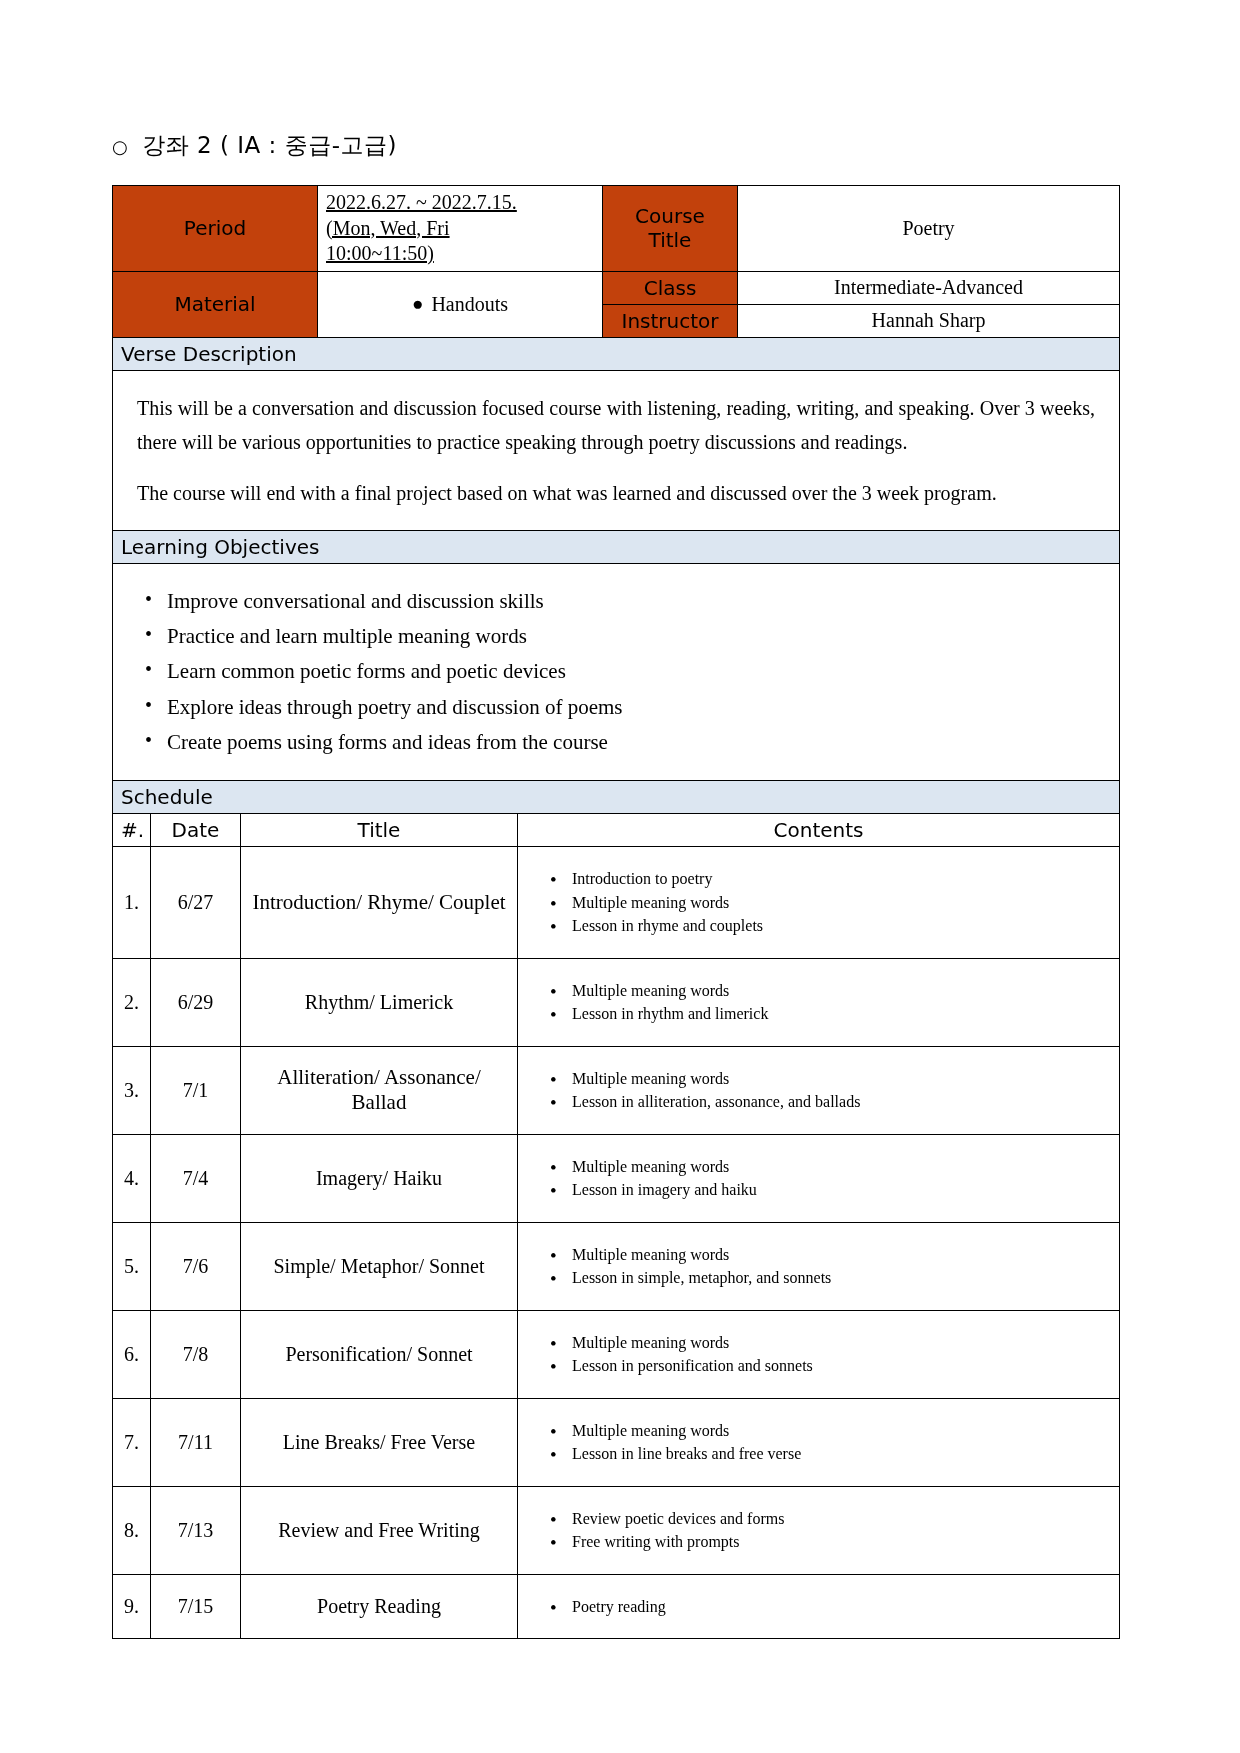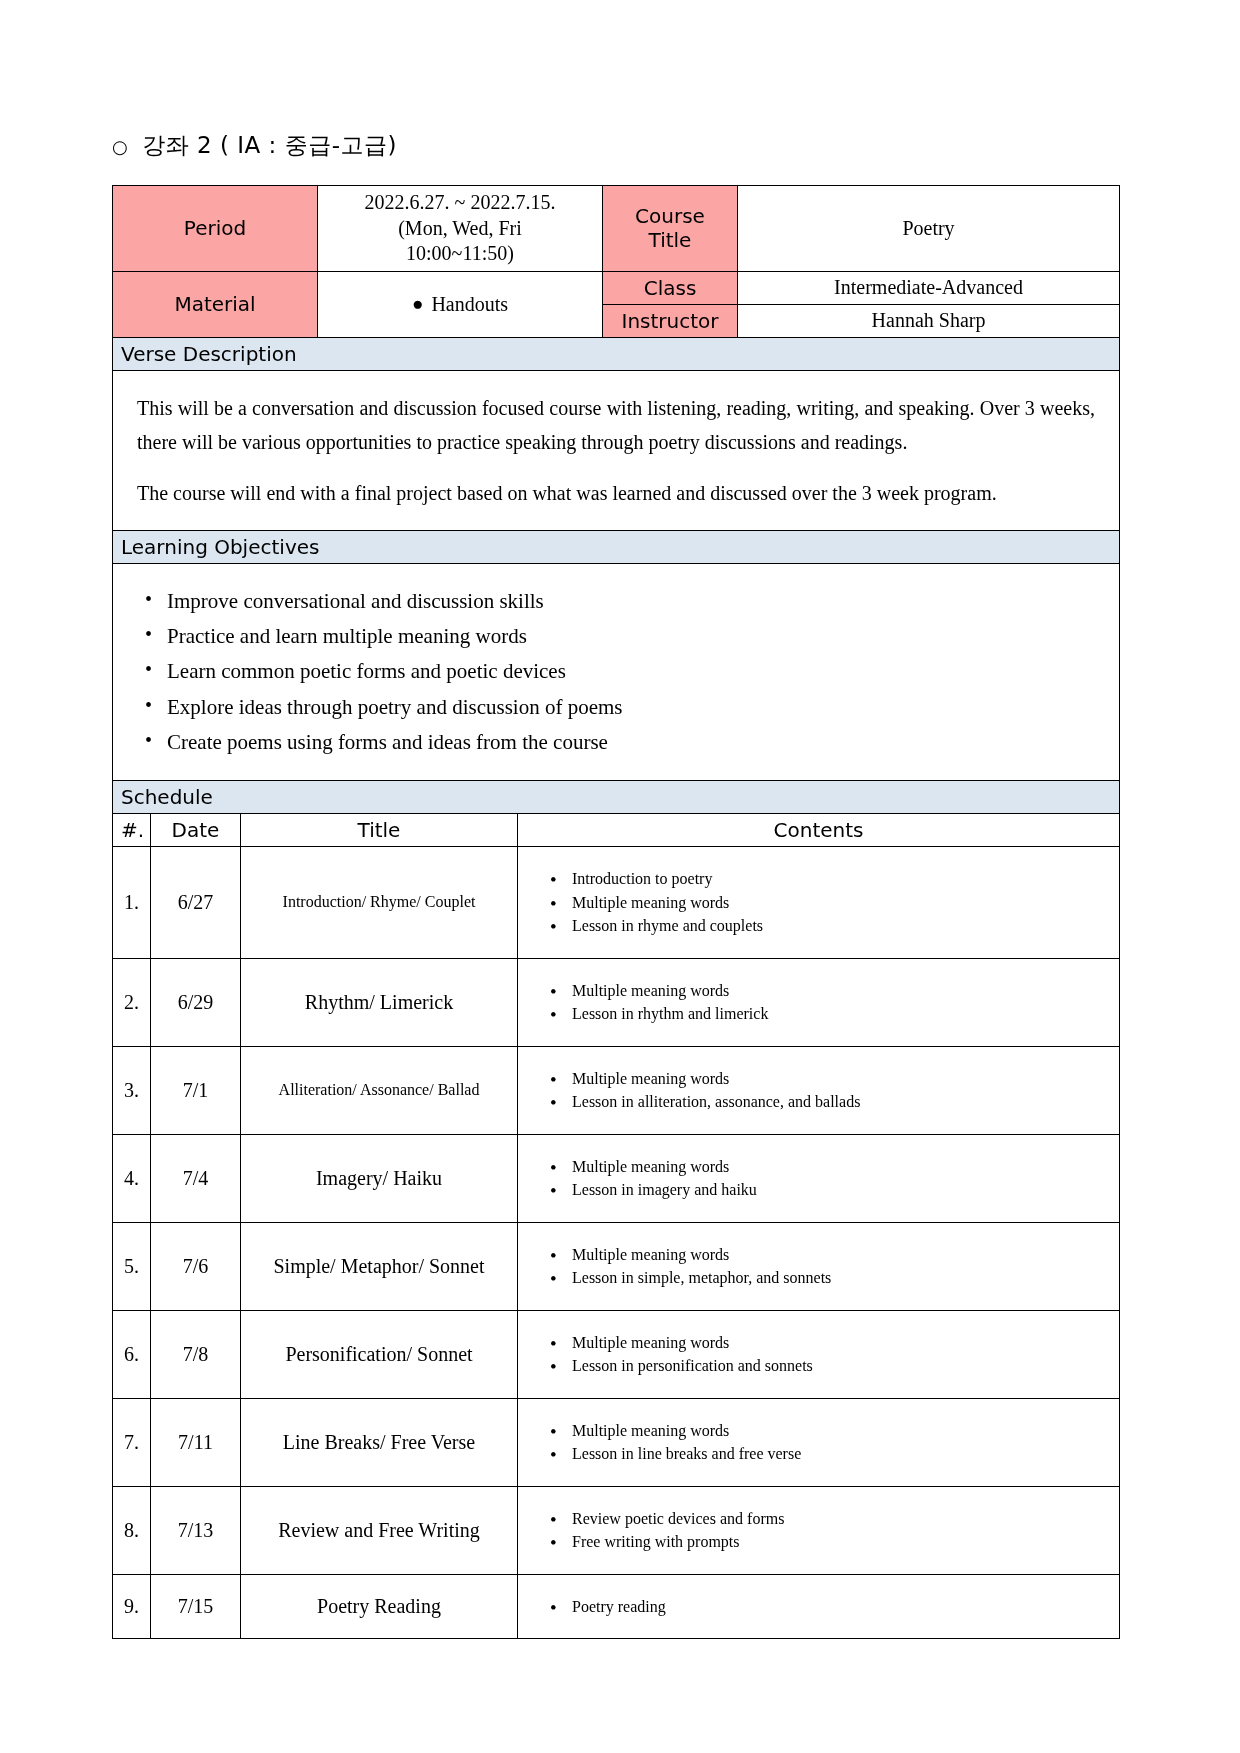--- a/index.html
+++ b/index.html
@@ -41,37 +41,37 @@
     table-layout: fixed;
   }
   table.syllabus td, table.syllabus th {
     border: 1.2px solid #000000;
     padding: 4px 8px;
     vertical-align: middle;
     font-size: 20px;
     font-weight: normal;
   }
   .hdr-cell {
-    background: #fca5a5;
+    background: #c2410c;
     text-align: center;
     font-family: "DejaVu Sans", sans-serif;
     font-size: 20px;
   }
   .section-bar {
     background: #dce6f1;
     font-family: "DejaVu Sans", sans-serif;
     font-size: 20px;
     text-align: left;
     padding: 3px 8px;
   }
   .center { text-align: center; }
   .period-val {
-    text-align: center;
     line-height: 1.28;
     font-size: 20px;
+    text-decoration: underline;
   }
   .desc-cell {
     padding: 10px 14px 12px 14px;
     font-size: 21px;
     line-height: 1.72;
     text-align: justify;
     text-justify: inter-word;
   }
   .desc-cell p { margin: 16px; }
   ul.plain {
@@ -110,21 +110,21 @@
   }
   td.num, td.date {
     text-align: center;
     font-size: 20px;
   }
   td.title {
     text-align: center;
     font-size: 20px;
     padding: 4px 6px;
   }
-  td.title.tight { font-size: 16px; font-family: Liberation Serif, serif; }
+  td.title.tight { font-size: 21px; font-family: Liberation Serif, serif; }
   td.contents {
     padding: 5px 8px 6px 10px;
   }
   td.contents ul.plain li {
     font-size: 16px;
     line-height: 1.47;
   }
   td.contents ul.plain li::before { font-size: 19px; top: -1px; }
 </style>
 </head>

